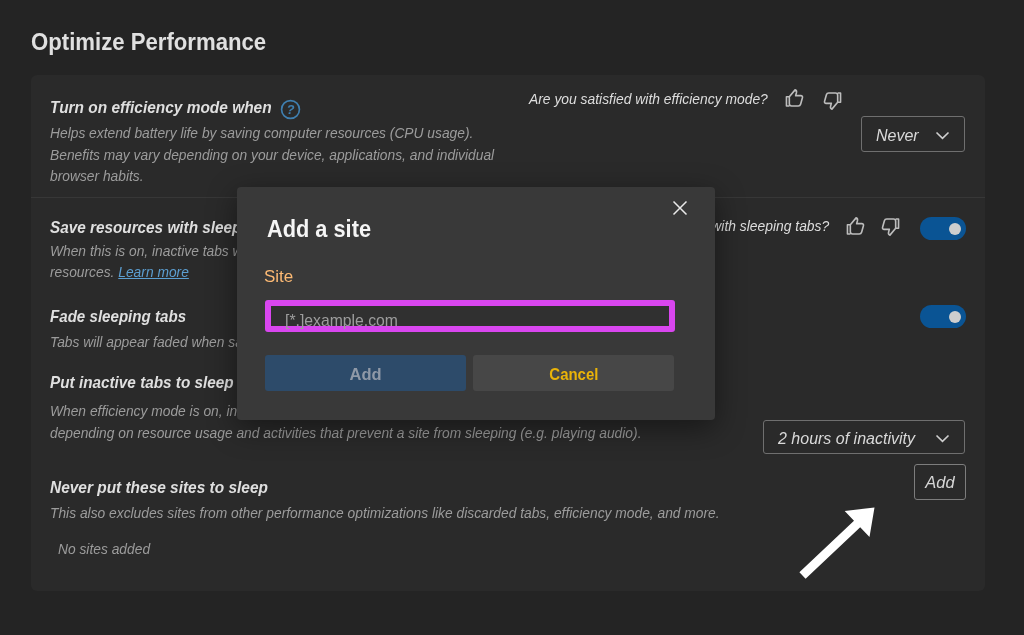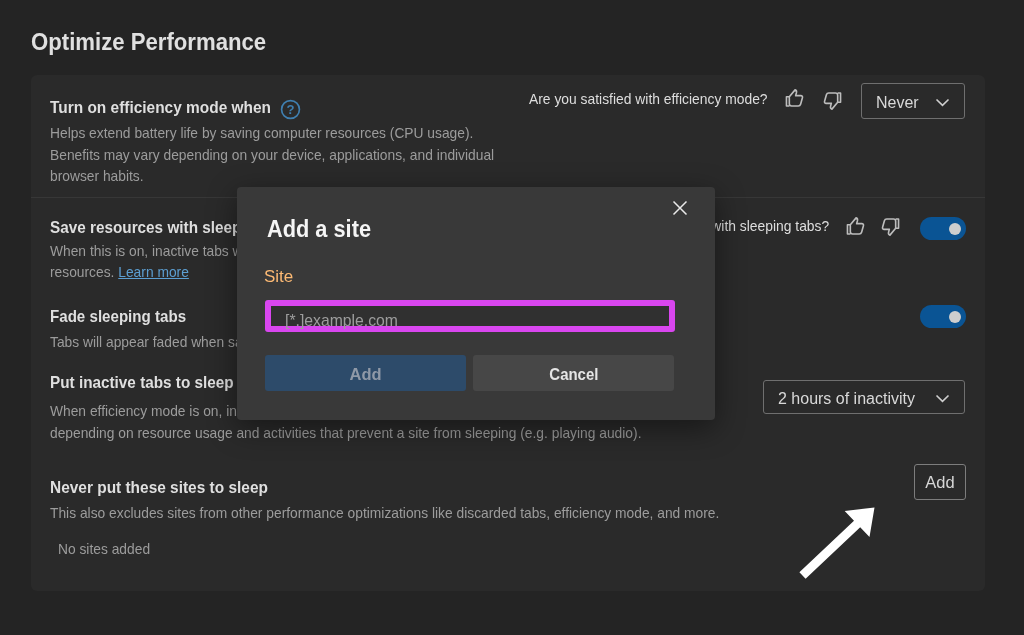--- a/index.html
+++ b/index.html
@@ -1,28 +1,28 @@
 <!DOCTYPE html>
 <html><head>
 <meta charset="utf-8">
 <style>
   * { margin:0; padding:0; box-sizing:border-box; }
   html,body { width:1024px; height:635px; overflow:hidden; }
   body { background:#242424; font-family:"Liberation Sans", sans-serif; position:relative; }
   .abs { position:absolute; }
   .sx { transform-origin:0 0; }
   .title { left:31px; top:27.5px; font-size:24px; font-weight:700; color:#e0e0e0; transform:scaleX(.923); }
-  .card { left:31px; top:75px; width:954px; height:516px; background:#2a2a2a; border-radius:6px; }
+  .card { left:31px; top:75px; width:954px; height:516px; background:#2a2a2a; border-radius:6px;font-style:italic; }
   .h { font-weight:700; color:#dfdfdf; font-size:17px; line-height:1; white-space:nowrap; }
   .d { color:#9c9c9c; font-size:15px; line-height:21.5px; transform:scaleX(.92); white-space:nowrap; }
   .q { color:#dedede; font-size:15px; line-height:1; transform:scaleX(.924); white-space:nowrap; }
   .link { color:#5c9fd2; text-decoration:underline; }
   .divider { left:0; top:122px; width:954px; height:1px; background:#373737; }
   .sel { border:1px solid #6f6f6f; border-radius:3px; color:#d9d9d9; font-size:16px;
-         display:flex; align-items:center; justify-content:space-between; padding:3px 14px 0 14px; }
+         display:flex; align-items:center; justify-content:space-between; padding:3px 14px 0 14px;margin-top:33px; }
   .toggle { width:46px; height:23px; border-radius:11.5px; background:#0a5494; }
   .knob { position:absolute; right:5px; top:5.5px; width:12px; height:12px; border-radius:6px; background:#cecece; }
   .addbtn { left:883px; top:389px; width:52px; height:36px; border:1px solid #7d7d7d; border-radius:3px;
             color:#d6d6d6; font-size:16.5px; display:flex; align-items:center; justify-content:center; }
   .dialog { left:237px; top:187px; width:478px; height:233px; background:#393939; border-radius:4px;
             box-shadow:0 8px 30px rgba(0,0,0,0.45); z-index:5; }
   .btn { position:absolute; top:168px; width:201px; height:36px; border-radius:3px; font-size:17px; font-weight:700;
          display:flex; align-items:center; justify-content:center; padding-top:4px; }
   .btn span { transform:scaleX(.88); transform-origin:50% 50%; }
 </style>
@@ -66,21 +66,21 @@
     </div>
   <div class="abs d sx" style="left:19px; top:164.5px;">When this is on, inactive tabs will be put to sleep after the specified time to save system<br>resources. <span class="link">Learn more</span></div>
 
   <div class="abs h sx" style="left:19px; top:232.5px; transform:scaleX(.889);">Fade sleeping tabs</div>
   <div class="abs toggle" style="left:889px; top:230px;">
       <div class="knob"></div>
     </div>
   <div class="abs d sx" style="left:19px; top:256px;">Tabs will appear faded when saving resources with sleeping tabs</div>
 
   <div class="abs h sx" style="left:19px; top:299px; transform:scaleX(.9);">Put inactive tabs to sleep after the specified time:</div>
-  <div class="abs sel" style="left:732px; top:305px; width:202px; height:34px;align-items:center;">2 hours of inactivity
+  <div class="abs sel" style="left:732px; top:312px; width:202px; height:34px;align-items:center;">2 hours of inactivity
     <svg width="15" height="9" viewBox="0 0 15 9">
         <path d="M1.5 1.5 L7.5 7.3 L13.5 1.5" fill="none" stroke="#cfcfcf" stroke-width="1.6"></path>
       </svg>
   </div>
   <div class="abs d sx" style="left:19px; top:325px;">When efficiency mode is on, inactive tabs go to sleep in 5 minutes or less to maximize savings,<br>depending on resource usage and activities that prevent a site from sleeping (e.g. playing audio).</div>
 
   <div class="abs h sx" style="left:19px; top:403.5px; transform:scaleX(.908);">Never put these sites to sleep</div>
   <div class="abs addbtn">Add</div>
   <div class="abs d sx" style="left:19px; top:426.5px;">This also excludes sites from other performance optimizations like discarded tabs, efficiency mode, and more.</div>
   <div class="abs d sx" style="left:26.5px; top:463px;">No sites added</div>
@@ -95,16 +95,16 @@
   <svg class="abs" style="left:435px; top:13px;" width="16" height="16" viewBox="0 0 16 16">
     <path d="M1.5 1.5 L14.5 14.5 M14.5 1.5 L1.5 14.5" stroke="#eaeaea" stroke-width="1.5"></path>
   </svg>
   <div class="abs" style="left:27px; top:80px; font-size:17px; color:#fdba74;">Site</div>
   <div class="abs" style="left:28px; top:113px; width:410px; height:32px; background:#303030; border:6px solid #d946ef; border-radius:3px;">
     <div class="abs sx" style="left:14px; top:4.5px; font-size:17px; color:#9d9d9d; transform:scaleX(.927); white-space:nowrap;">[*.]example.com</div>
   </div>
   <div class="btn" style="left:28px; background:#2d4b6a; color:#8f99a7;">
       <span style="transform:scaleX(.97);">Add</span>
     </div>
-  <div class="btn" style="left:236px; background:#474747; color:#e5e5e5;">
+  <div class="btn" style="left:236px; background:#474747; color:#eab308;">
       <span>Cancel</span>
     </div>
 </div>
 
 </body></html>

